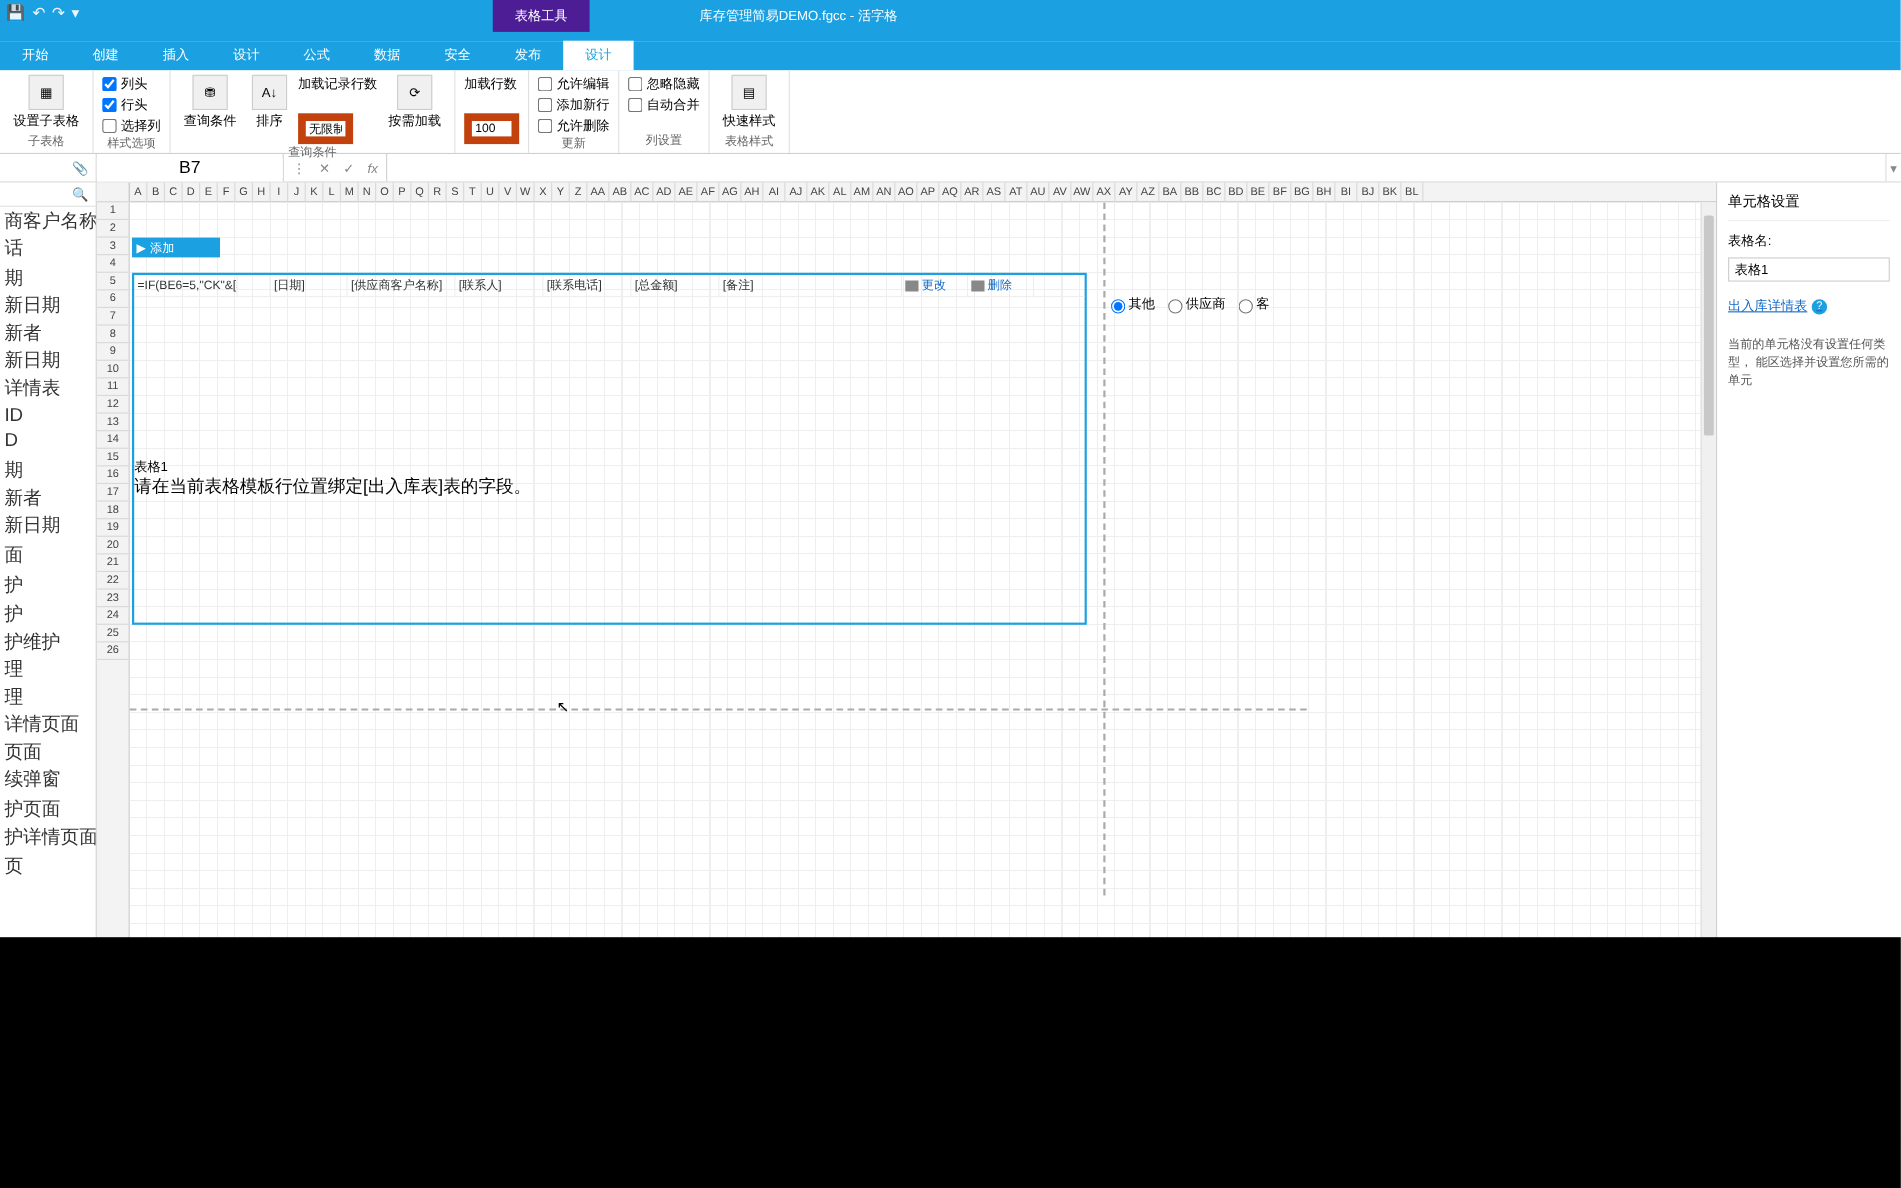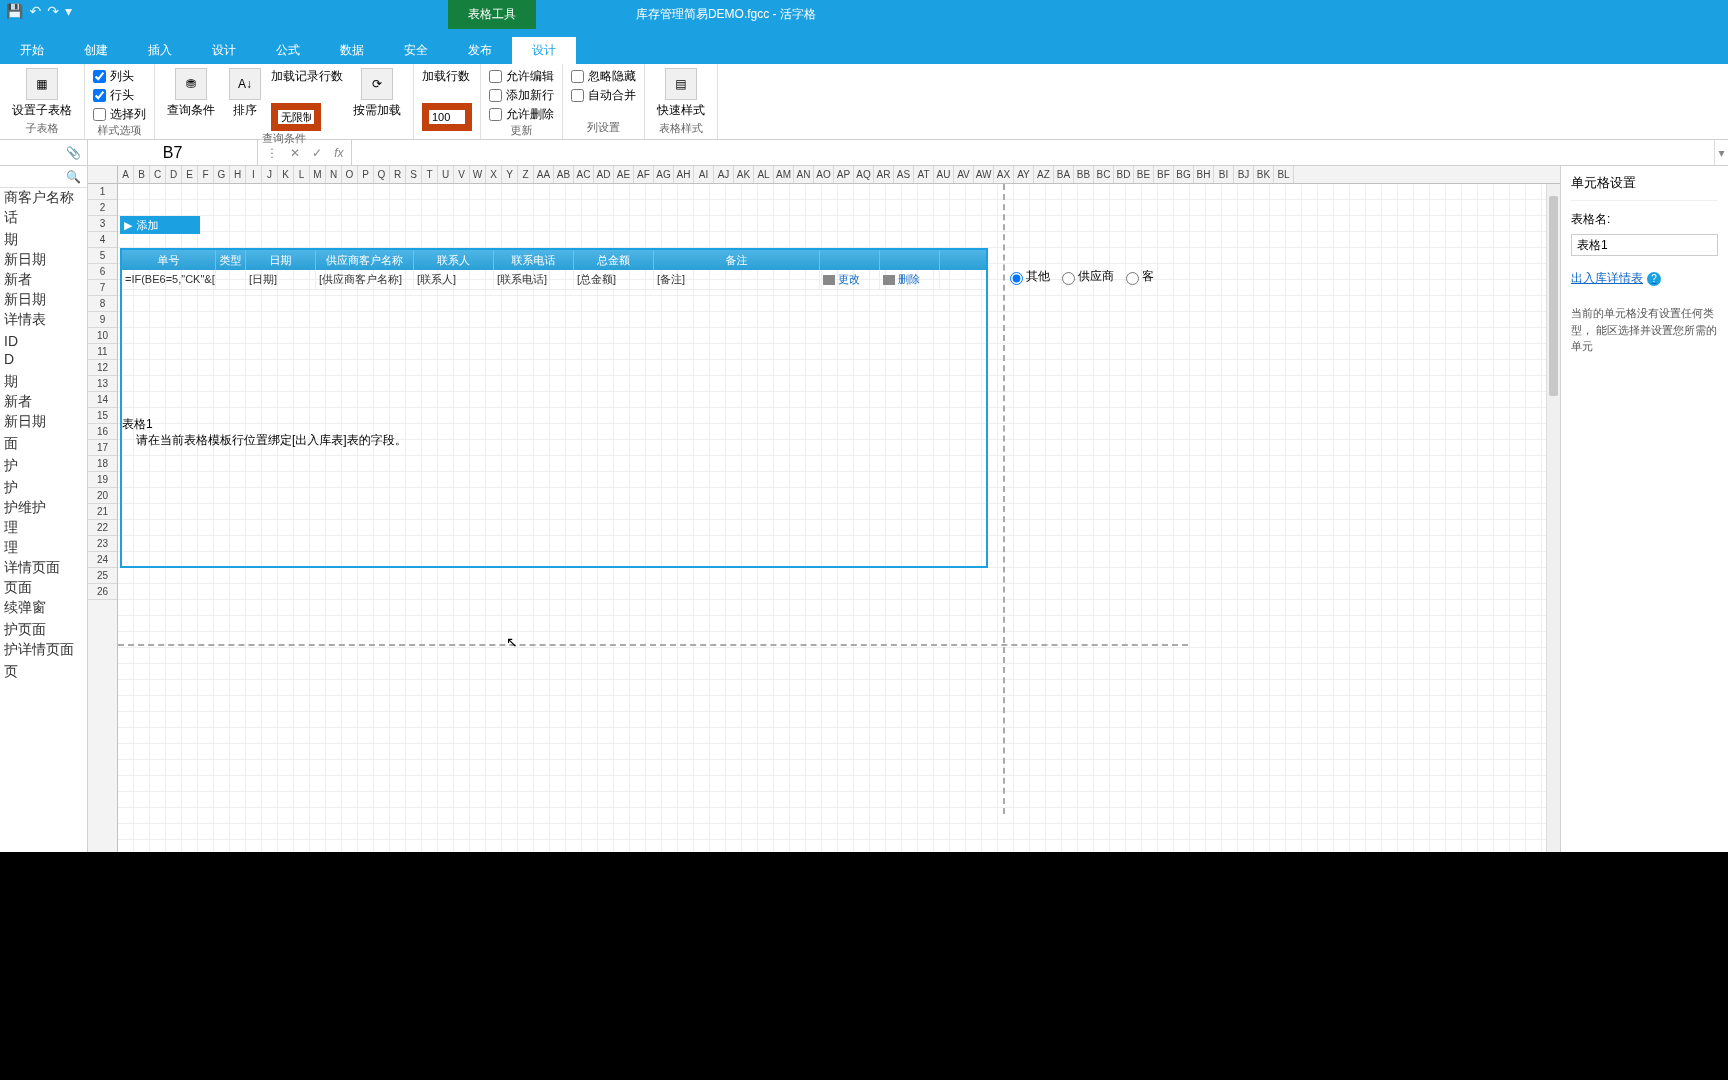--- a/index.html
+++ b/index.html
@@ -2,21 +2,21 @@
 <html><head>
 <meta charset="utf-8">
 <style>
 * { margin: 0; padding: 0; box-sizing: border-box; font-family: "Microsoft YaHei", sans-serif; }
 body { width: 1728px; height: 1080px; background: #fff; overflow: hidden; font-size: 12px; }
 
 
 .titlebar { height: 38px; background: #1ba1e2; color: #fff; display: flex; align-items: flex-start; }
 .titlebar .qat { display: flex; align-items: center; padding: 3px 6px; gap: 6px; }
 .titlebar .qat span { font-size: 14px; opacity: 0.9; }
-.titlebar .contextual-tab { margin-left: 370px; padding: 6px 20px; background: #15803d; font-size: 12px; }
+.titlebar .contextual-tab { margin-left: 370px; padding: 6px 20px; background: #4c1d95; font-size: 12px; }
 .titlebar .filename { margin-left: 100px; padding: 6px 0; font-size: 12px; }
 
 
 .ribbon-tabs { height: 26px; background: #1ba1e2; display: flex; align-items: flex-end; }
 .ribbon-tabs .tab { padding: 5px 20px; color: #fff; cursor: pointer; font-size: 12px; }
 .ribbon-tabs .tab.active { background: #fff; color: #1ba1e2; }
 
 
 .ribbon { height: 76px; background: #fff; border-bottom: 1px solid #d0d0d0; display: flex; }
 .ribbon-group { border-right: 1px solid #e0e0e0; padding: 2px 8px; display: flex; flex-direction: column; justify-content: space-between; }
@@ -39,21 +39,21 @@
 .fb-btns { display: flex; align-items: center; border-right: 1px solid #d0d0d0; padding: 0 8px; gap: 12px; color: #888; }
 .formula-input { flex: 1; display: flex; align-items: center; padding: 0 6px; }
 .formula-input input { border: none; width: 100%; outline: none; font-size: 12px; }
 
 
 .main { display: flex; height: 742px; }
 
 
 .left-panel { width: 88px; border-right: 1px solid #d0d0d0; display: flex; flex-direction: column; position: relative; background: #fff; }
 .left-panel .search { height: 22px; border-bottom: 1px solid #e0e0e0; display: flex; align-items: center; justify-content: flex-end; padding-right: 6px; color: #888; }
-.tree { flex: 1; overflow: hidden; font-size: 14px; }
+.tree { flex: 1; overflow: hidden; font-size: 17px; }
 .tree .item { padding: 1px 4px; white-space: nowrap; cursor: pointer; color: #333; text-align: left; }
 
 
 .sheet-area { flex: 1; display: flex; flex-direction: column; position: relative; }
 .col-headers { height: 18px; display: flex; background: #f3f3f3; border-bottom: 1px solid #c0c0c0; }
 .corner { width: 30px; border-right: 1px solid #c0c0c0; background: #f3f3f3; }
 .ch { width: 16px; text-align: center; font-size: 10px; border-right: 1px solid #d8d8d8; color: #444; line-height: 18px; }
 .ch.wide { width: 20px; }
 .grid-body { flex: 1; display: flex; overflow: hidden; position: relative; }
 .row-headers { width: 30px; background: #f3f3f3; border-right: 1px solid #c0c0c0; }
@@ -66,21 +66,21 @@
 
 .add-btn { position: absolute; top: 32px; left: 2px; width: 80px; height: 18px; background: #1ba1e2; color: #fff; font-size: 11px; display: flex; align-items: center; gap: 4px; padding-left: 4px; cursor: pointer; }
 .table-region { position: absolute; top: 64px; left: 2px; width: 868px; height: 320px; border: 2px solid #1ba1e2; }
 .table-header { height: 20px; background: linear-gradient(#4fb5e6,#2a9fd6); display: flex; }
 .th { border-right: 1px solid #6fc0e8; color: #fff; font-size: 11px; display: flex; align-items: center; justify-content: center; }
 .data-row { height: 20px; display: flex; border-bottom: 1px solid #eee; }
 .td { border-right: 1px solid #eee; font-size: 11px; display: flex; align-items: center; padding: 0 3px; color: #333; overflow: hidden; white-space: nowrap; }
 .td .link { color: #1168c7; cursor: pointer; }
 .td .icon-sm { width: 12px; height: 10px; background: #888; display: inline-block; margin-right: 3px; }
 .note1 { position: absolute; top: 232px; left: 4px; font-size: 12px; }
-.note2 { position: absolute; top: 248px; left: 4px; font-size: 12px; padding-left: 14px; }
+.note2 { position: absolute; top: 248px; left: 4px; font-size: 16px; }
 .radio-group { position: absolute; top: 84px; left: 892px; display: flex; gap: 12px; font-size: 12px; align-items: center; }
 .radio-group label { display: flex; align-items: flex-end; gap: 3px; }
 .page-boundary-v { position: absolute; top: 0; left: 885px; width: 0; height: 630px; border-right: 2px dashed #aaa; }
 .page-boundary-h { position: absolute; top: 460px; left: 0; width: 1070px; height: 0; border-bottom: 2px dashed #aaa; }
 .scroll-v { position: absolute; right: 0; top: 0; width: 14px; bottom: 0; background: #f0f0f0; border-left: 1px solid #ddd; }
 .scroll-v .thumb { position: absolute; top: 12px; left: 2px; right: 2px; height: 200px; background: #c8c8c8; border-radius: 2px; }
 
 
 .right-panel { width: 168px; border-left: 1px solid #d0d0d0; padding: 8px 10px; background: #fff; }
 .right-panel h3 { font-size: 13px; font-weight: normal; padding-bottom: 8px; border-bottom: 1px solid #eee; margin-bottom: 10px; }
@@ -393,32 +393,20 @@
           <div class="rh">22</div>
           <div class="rh">23</div>
           <div class="rh">24</div>
           <div class="rh">25</div>
           <div class="rh">26</div>
         </div>
       <div class="grid gridlines">
         <div class="add-btn">▶ <span>添加</span></div>
 
         <div class="table-region">
-          <div class="table-header" id="thead">
-              <div class="th" style="width: 94px;">单号</div>
-              <div class="th" style="width: 30px;">类型</div>
-              <div class="th" style="width: 70px;">日期</div>
-              <div class="th" style="width: 98px;">供应商客户名称</div>
-              <div class="th" style="width: 80px;">联系人</div>
-              <div class="th" style="width: 80px;">联系电话</div>
-              <div class="th" style="width: 80px;">总金额</div>
-              <div class="th" style="width: 166px;">备注</div>
-              <div class="th" style="width: 60px;"></div>
-              <div class="th" style="width: 60px;"></div>
-            </div>
           <div class="data-row" id="drow">
               <div class="td" style="width: 94px;">=IF(BE6=5,"CK"&amp;[单</div>
               <div class="td" style="width: 30px;"></div>
               <div class="td" style="width: 70px;">[日期]</div>
               <div class="td" style="width: 98px;">[供应商客户名称]</div>
               <div class="td" style="width: 80px;">[联系人]</div>
               <div class="td" style="width: 80px;">[联系电话]</div>
               <div class="td" style="width: 80px;">[总金额]</div>
               <div class="td" style="width: 166px;">[备注]</div>
               <div class="td" style="width: 60px;">

